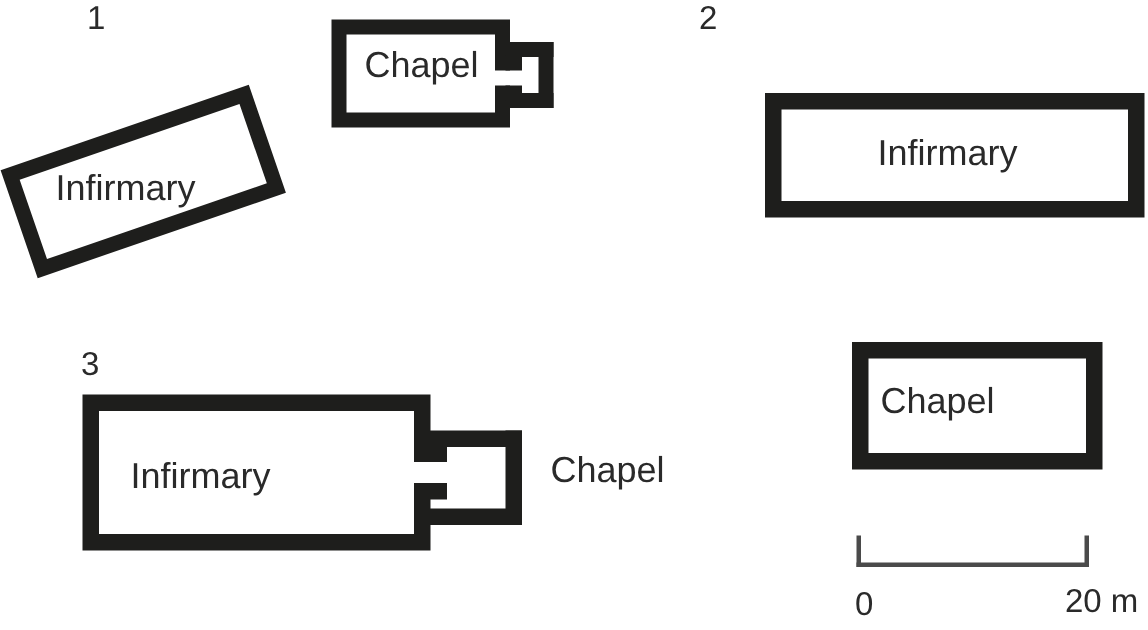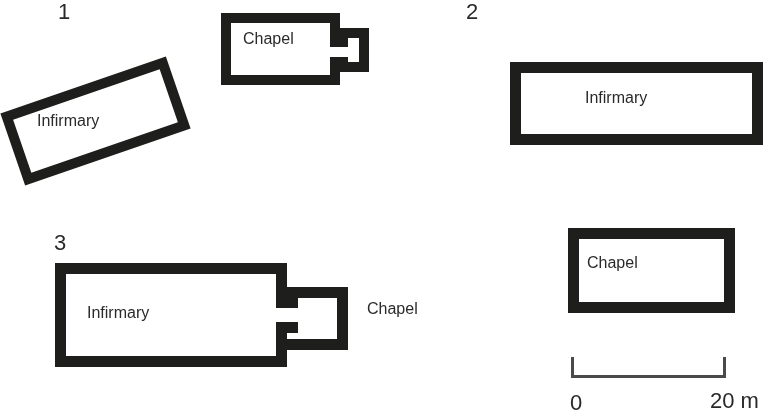--- a/index.html
+++ b/index.html
@@ -38,21 +38,21 @@
   .fill {
     position: absolute;
     background: var(--wall);
   }
   .gapfill {
     position: absolute;
     background: var(--bg);
   }
   .label {
     position: absolute;
-    font-size: 16px;
+    font-size: 24px;
     line-height: 1.15;
     color: var(--text);
     white-space: nowrap;
   }
   .num {
     position: absolute;
     font-size: 22px;
     line-height: 1.1;
     color: var(--text);
   }

